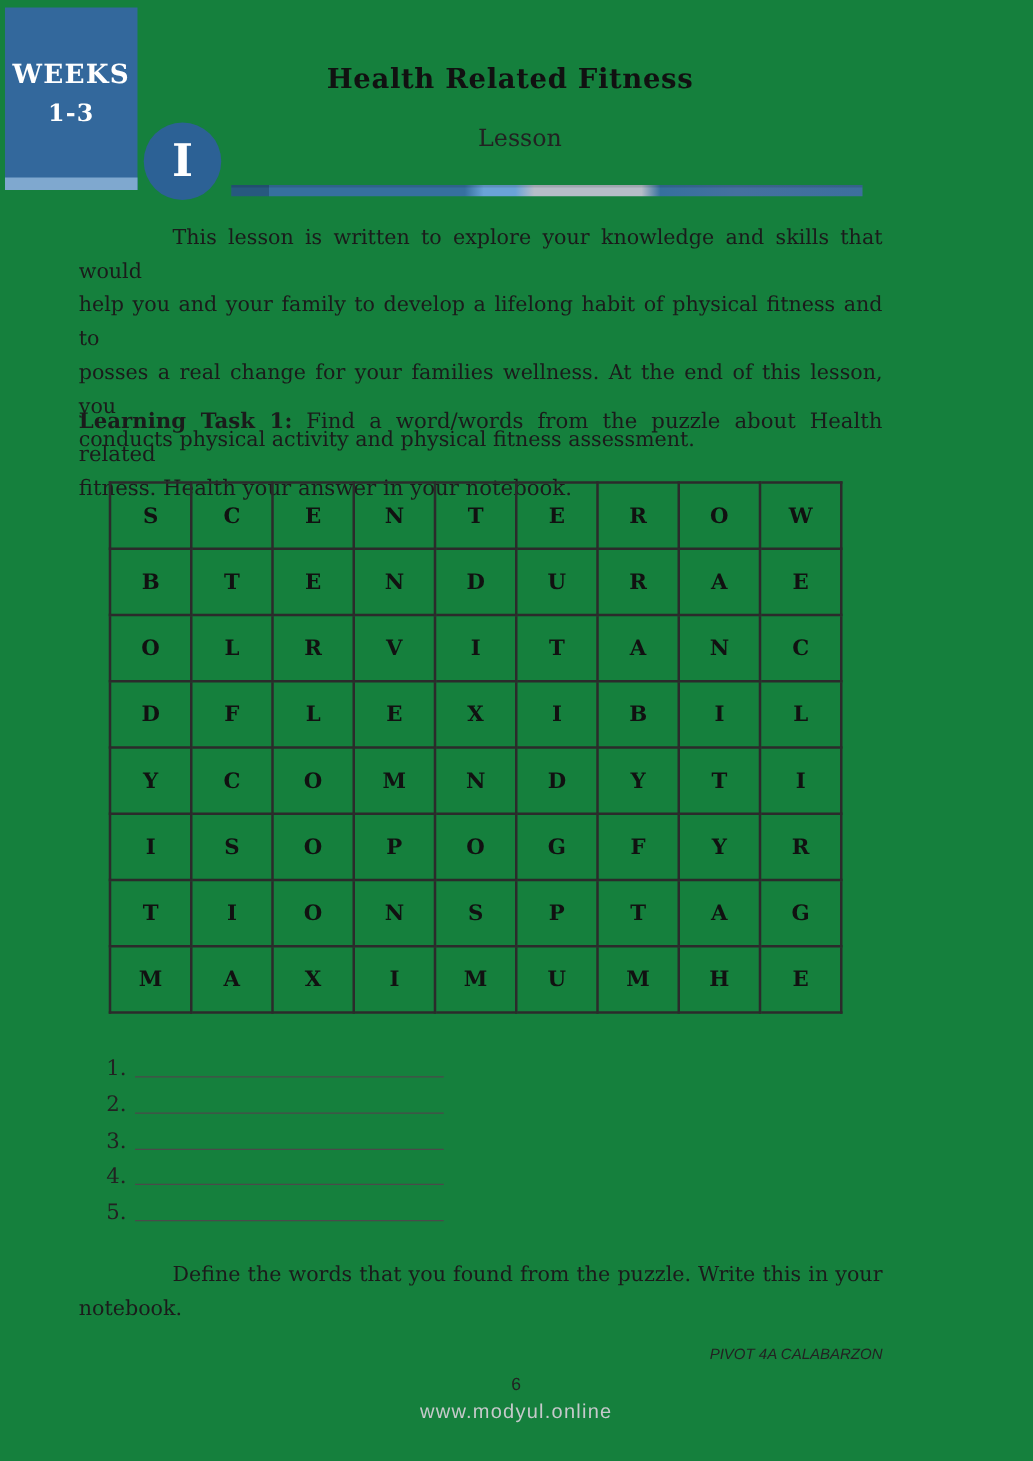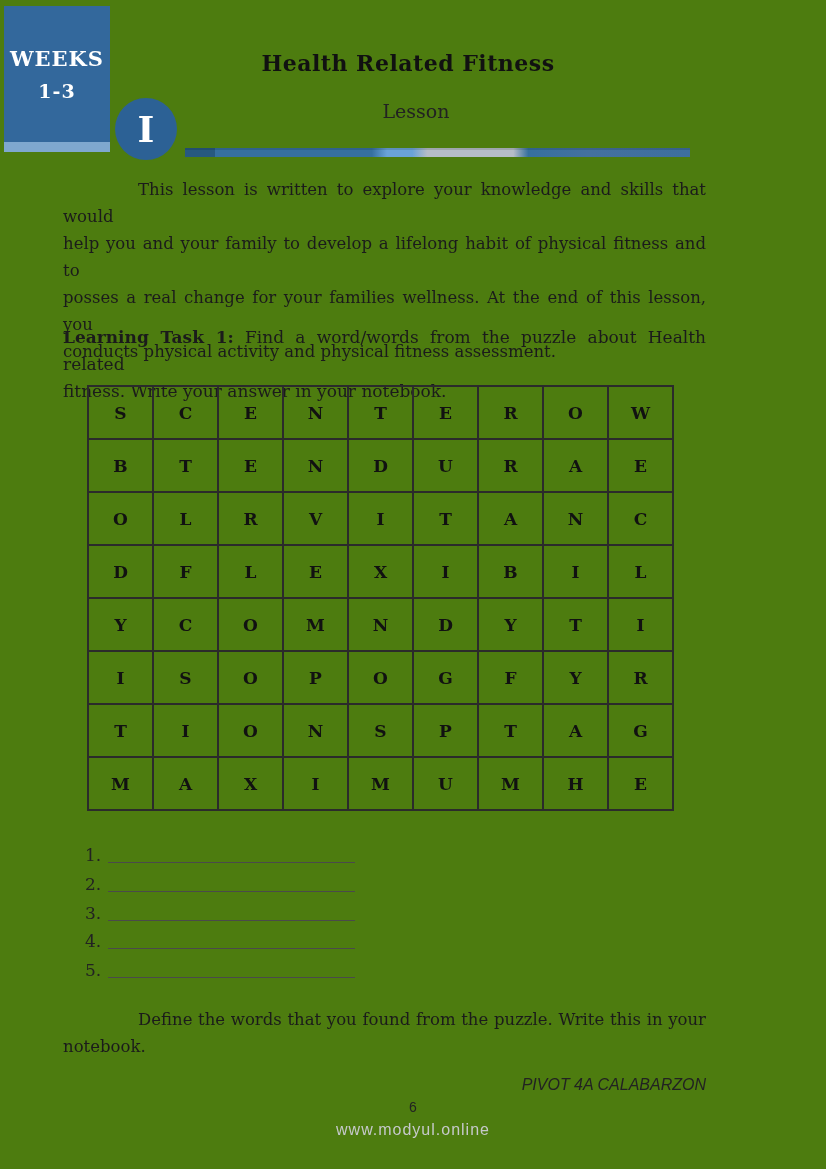--- a/index.html
+++ b/index.html
@@ -1,19 +1,19 @@
 <!DOCTYPE html>
 <html><head>
 <meta charset="utf-8">
 <style>
   * { margin:0; padding:0; box-sizing:border-box; }
   html,body { background:#ffffff; }
   .page {
     position:relative; width:826px; height:1169px; margin:0 auto;
-    background:#4d7c0f; font-family:"DejaVu Serif", serif; color:#1b1b1b;
+    background:#15803d; font-family:"DejaVu Serif", serif; color:#1b1b1b;
     overflow:hidden;
   }
 
   
   .weeks-box {
     position:absolute; left:4px; top:6px; width:106px; height:146px;
     background:#33689C; border-bottom:10px solid #7FA8CF;
     display:flex; flex-direction:column; align-items:center; justify-content:center;
     gap:9px; color:#ffffff; font-weight:bold;
   }
@@ -69,21 +69,21 @@
   .answer-row { height:28.8px; white-space:nowrap; }
   .answer-number { display:inline-block; min-width:18px; }
   .answer-line {
     display:inline-block; width:247px; height:14px; margin-left:5px;
     border-bottom:1.5px solid #4a4a4a; transform:translateY(2px);
   }
 
   
   .footer-source {
     position:absolute; left:426px; top:1076px; width:280px; text-align:right;
-    font-family:"Liberation Sans", sans-serif; font-style:italic; font-size:16px; color:#222;
+    font-family:"Liberation Sans", sans-serif; font-style:italic; font-size:12px; color:#222;
   }
   .page-number {
     position:absolute; left:0; top:1099px; width:826px; text-align:center;
     font-family:"Liberation Sans", sans-serif; font-size:14px; color:#222;
   }
   .watermark {
     position:absolute; left:0; top:1121px; width:826px; text-align:center;
     font-family:"Liberation Sans", sans-serif; font-size:16px; color:#c6c9cb; letter-spacing:1px;
   }
 </style>
@@ -108,21 +108,21 @@
 
   <div class="intro">
     <div class="jline indent">This lesson is written to  explore your knowledge and skills  that would</div>
     <div class="jline">help you and your family to develop a lifelong habit of physical fitness and to</div>
     <div class="jline">posses a real  change for your families wellness. At the end of this lesson, you</div>
     <div class="jline-last">conducts physical activity and physical fitness assessment.</div>
   </div>
 
   <div class="task">
     <div class="jline"><b>Learning Task 1:</b> <span>Find a word/words from the puzzle about Health related</span></div>
-    <div class="jline-last">fitness. Write your answer in your notebook.</div>
+    <div class="jline-last">fitness. Health your answer in your notebook.</div>
   </div>
 
   <table class="puzzle-table">
     <tbody>
         <tr>
           <td>S</td>
           <td>C</td>
           <td>E</td>
           <td>N</td>
           <td>T</td>

